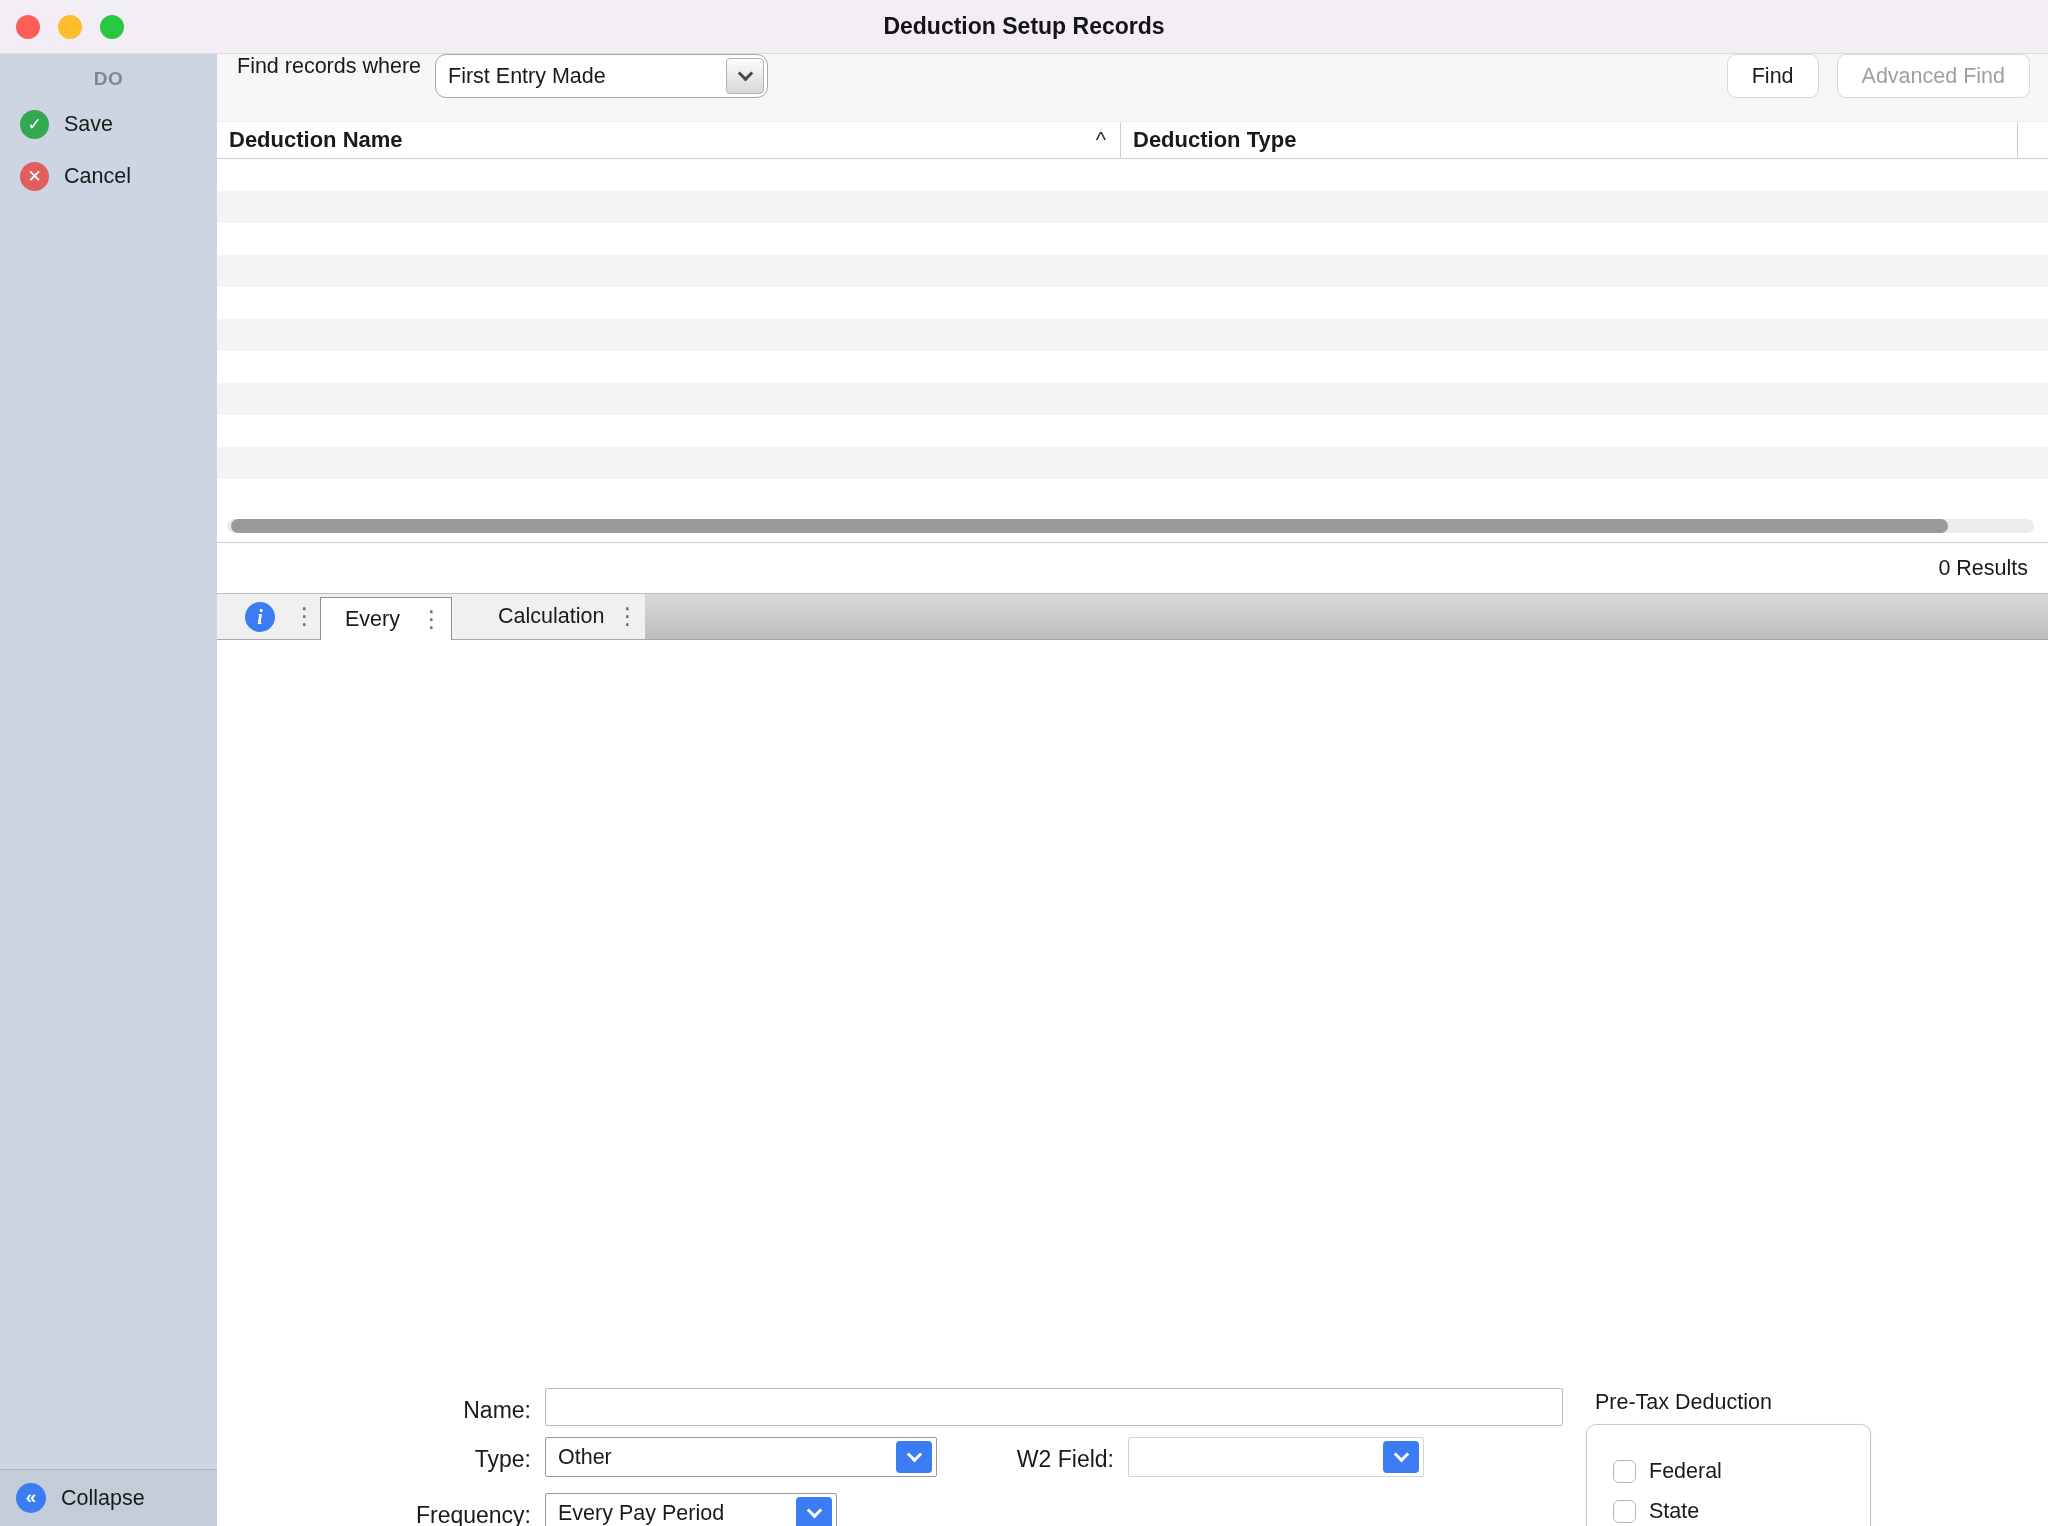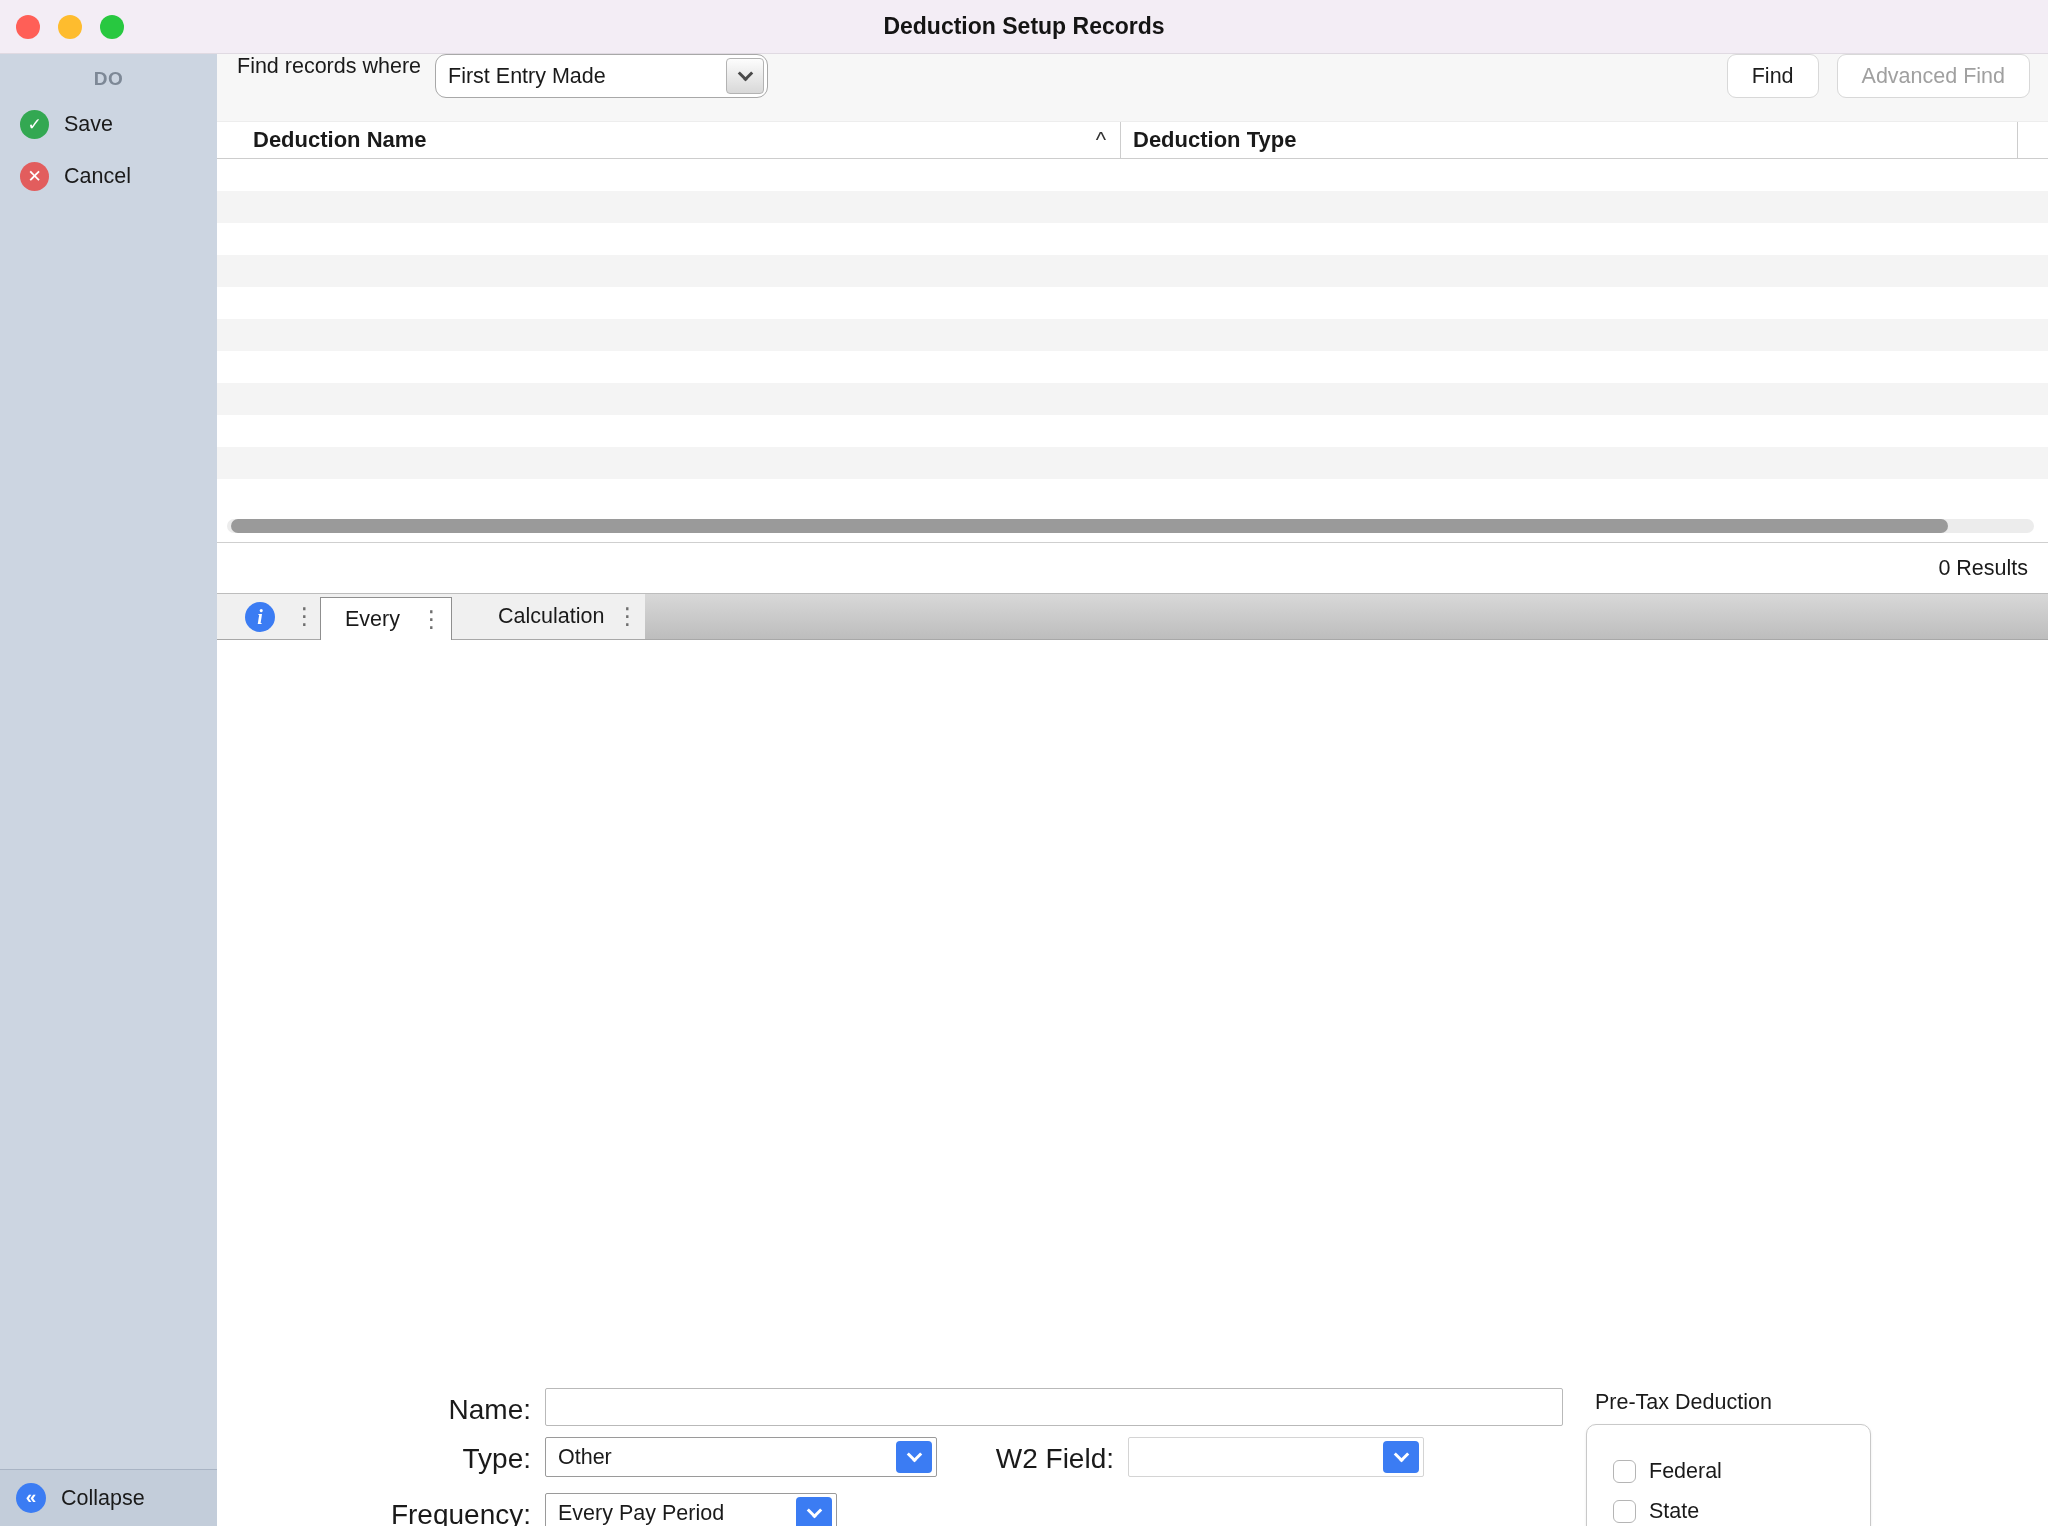--- a/index.html
+++ b/index.html
@@ -51,21 +51,21 @@
   .findbar-buttons{margin-left:auto;margin-right:18px;display:flex;gap:18px;}
   .btn{height:44px;padding:2px 24px;background:#fff;border:1px solid #d8d8d8;border-radius:9px;
     font-size:21.5px;display:flex;align-items:center;font-family:inherit;}
   .btn.primary{color:#1d1d1d;}
   .btn.disabled{color:#a0a0a0;}
 
   
   .table-panel{position:absolute;left:0;right:0;top:68px;height:421px;background:#fff;border-bottom:1px solid #cfcfcf;}
   .thead{position:absolute;left:0;right:0;top:0;height:37px;display:flex;border-bottom:1px solid #cdcdcd;
     font-weight:700;font-size:22px;background:#fff;}
-  .th1{width:903px;display:flex;align-items:center;justify-content:space-between;padding:0 10px 0 36px;}
+  .th1{width:903px;display:flex;align-items:center;justify-content:space-between;padding:0 10px 0 12px;}
   .sort-ind{font-weight:400;font-size:22px;color:#333;margin-right:4px;}
   .th2{flex:1;max-width:897px;display:flex;align-items:center;padding-left:12px;border-left:1px solid #cdcdcd;}
   .th3{width:31px;border-left:1px solid #cdcdcd;}
   .tbody{position:absolute;left:0;right:0;top:37px;height:352px;overflow:hidden;}
   .trow{height:32px;}
   .trow:nth-child(even){background:#f4f4f4;}
   .hscroll{position:absolute;left:10px;right:14px;top:397px;height:14px;background:#ececec;border-radius:7px;}
   .hscroll-thumb{position:absolute;left:4px;top:0;height:14px;width:95%;background:#9a9a9a;border-radius:7px;}
 
   .results-bar{position:absolute;left:0;right:0;top:489px;height:50px;background:#fff;
@@ -83,21 +83,21 @@
   .tab-active{position:absolute;left:103px;top:3px;bottom:-1px;width:132px;background:#fff;
     border:1px solid #8f8f8f;border-bottom:none;display:flex;align-items:center;font-size:21.5px;}
   .tab-active .tab-label{margin-left:24px;}
   .tab-active .grip{left:auto;right:8px;}
   .tab-inactive{position:absolute;left:235px;top:0;bottom:0;width:193px;display:flex;align-items:center;font-size:21.5px;}
   .tab-inactive .tab-label{margin-left:46px;}
   .tab-inactive .grip{left:auto;right:6px;}
 
   
   .form-area{position:absolute;left:0;right:0;top:586px;bottom:0;background:#fff;}
-  .flabel{position:absolute;text-align:right;font-size:28px;line-height:28px;}
+  .flabel{position:absolute;text-align:right;font-size:23px;line-height:28px;}
   .tinput{position:absolute;border:1px solid #b9b9b9;background:#fff;font-size:21.5px;padding:0 10px;
     font-family:inherit;border-radius:2px;outline:none;}
   .dropdown{position:absolute;background:#fff;border:1px solid #9a9a9a;border-radius:2px;
     display:flex;align-items:center;font-size:21.5px;}
   .dropdown.lightborder{border-color:#d4d4d4;}
   .dropdown .dd-value{padding-left:12px;flex:1;white-space:nowrap;overflow:hidden;}
   .chevbtn{position:absolute;right:4px;top:50%;transform:translateY(-50%);width:36px;height:32px;
     background:var(--accent);border:none;border-radius:4px;color:#fff;
     display:flex;align-items:center;justify-content:center;}
 

